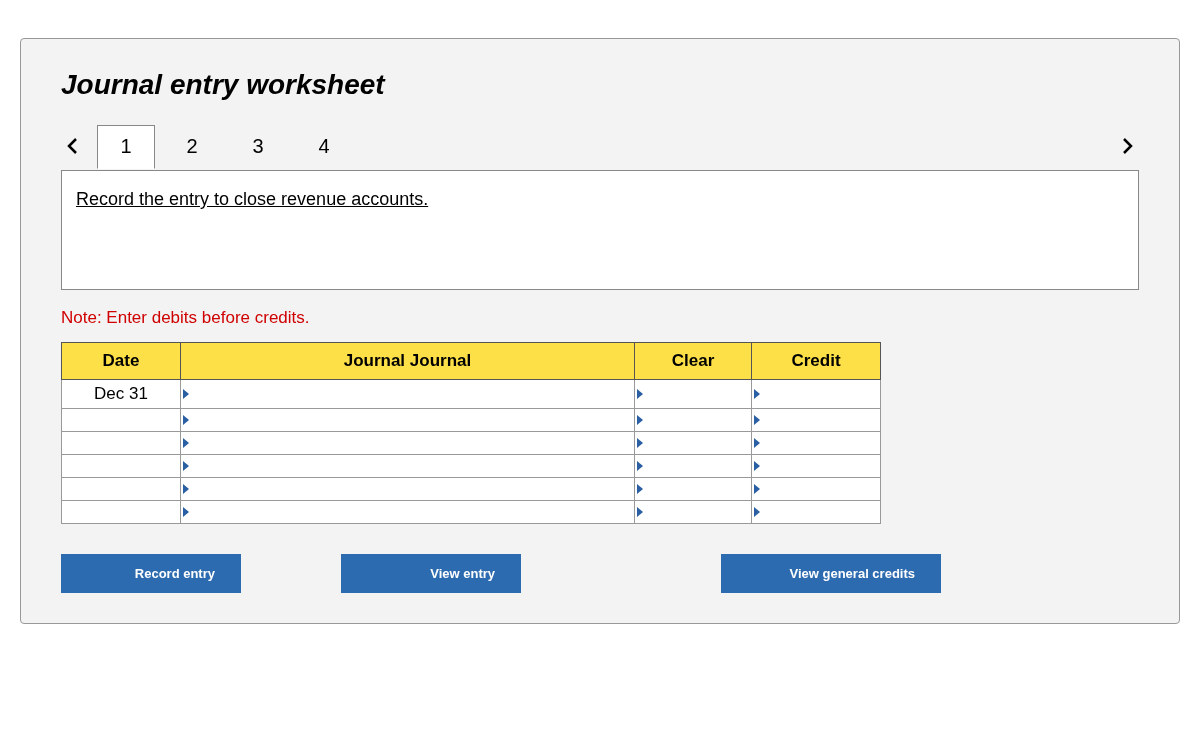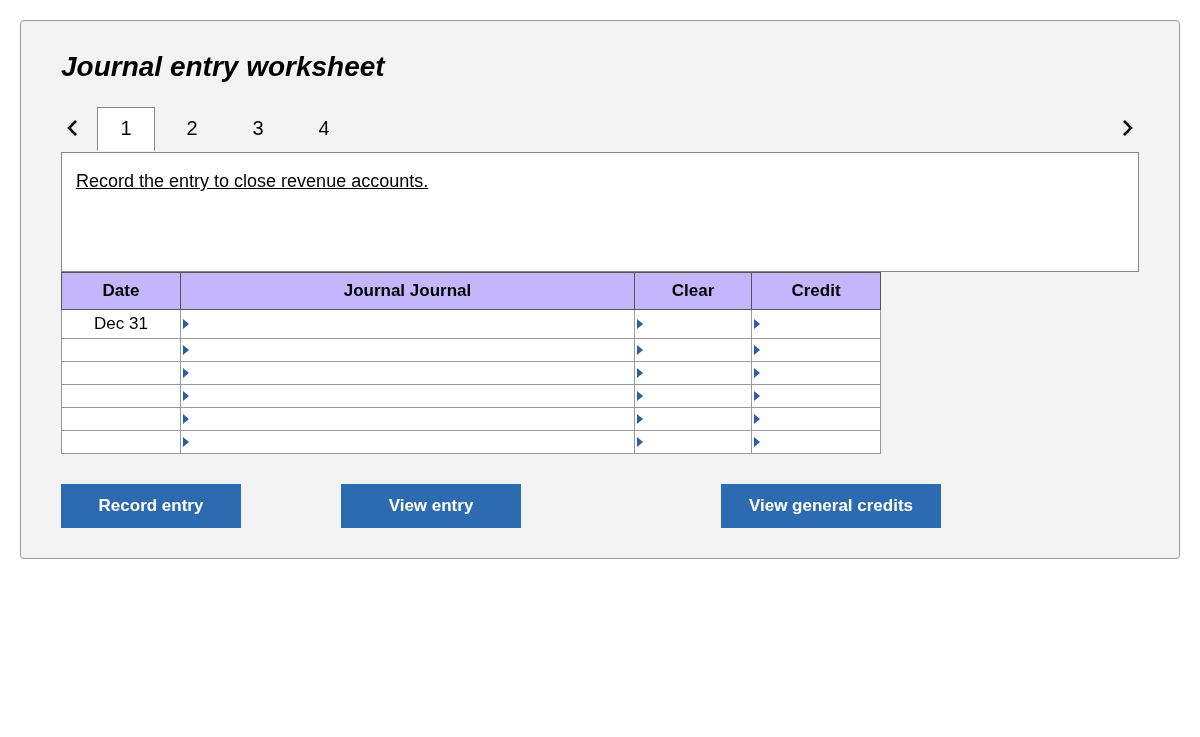--- a/index.html
+++ b/index.html
@@ -8,20 +8,21 @@
     padding: 20px;
     font-family: Verdana, Geneva, sans-serif;
     background: #fff;
   }
   .worksheet {
     width: 1160px;
     border: 1px solid #999;
     background: #f3f3f3;
     padding: 20px 40px 30px 40px;
     border-radius: 4px;
+    margin-top: 18px;
   }
   .title {
     font-size: 28px;
     font-weight: bold;
     font-style: italic;
     margin: 10px 0 20px 0;
     color: #000;
   }
   .tab-row {
     display: flex;
@@ -78,21 +79,21 @@
   .note {
     color: #d00000;
     font-size: 17px;
     margin: 18px 0 14px 0;
   }
   .journal-table {
     border-collapse: collapse;
     width: 820px;
   }
   .journal-table th {
-    background: #c4b5fd;
+    background: #fde047;
     color: #000;
     font-weight: bold;
     font-size: 17px;
     border: 1px solid #555;
     padding: 8px 6px;
   }
   .journal-table td {
     border: 1px solid #999;
     background: #fff;
     height: 23px;
@@ -120,26 +121,26 @@
     display: flex;
     margin-top: 30px;
     gap: 100px;
     align-items: center;
     width: 880px;
   }
   .btn {
     background: #2d6bb0;
     color: #fff;
     font-weight: bold;
-    font-size: 17px;
+    font-size: 13px;
     border: none;
     padding: 12px 26px;
     cursor: pointer;
     min-width: 180px;
-    text-align: center;
+    text-align: right;
   }
   .btn-row .spacer { flex: 1; }
 </style>
 </head>
 <body>
 
 <div class="worksheet">
 
   <div class="title">Journal entry worksheet</div>
 
@@ -157,20 +158,21 @@
       <svg width="18" height="18" viewBox="0 0 18 18">
           <polyline points="6,2 13,9 6,16"></polyline>
         </svg>
     </div>
   </div>
 
   <div class="instruction-wrap">
     <div class="instruction">Record the entry to close revenue accounts.</div>
   </div>
 
+  <div class="note">Note: Enter debits before credits.</div>
 
   <table class="journal-table">
     <thead>
       <tr>
         <th class="col-date">Date</th>
         <th class="col-gj">Journal Journal</th>
         <th class="col-debit">Clear</th>
         <th class="col-credit">Credit</th>
       </tr>
     </thead>

